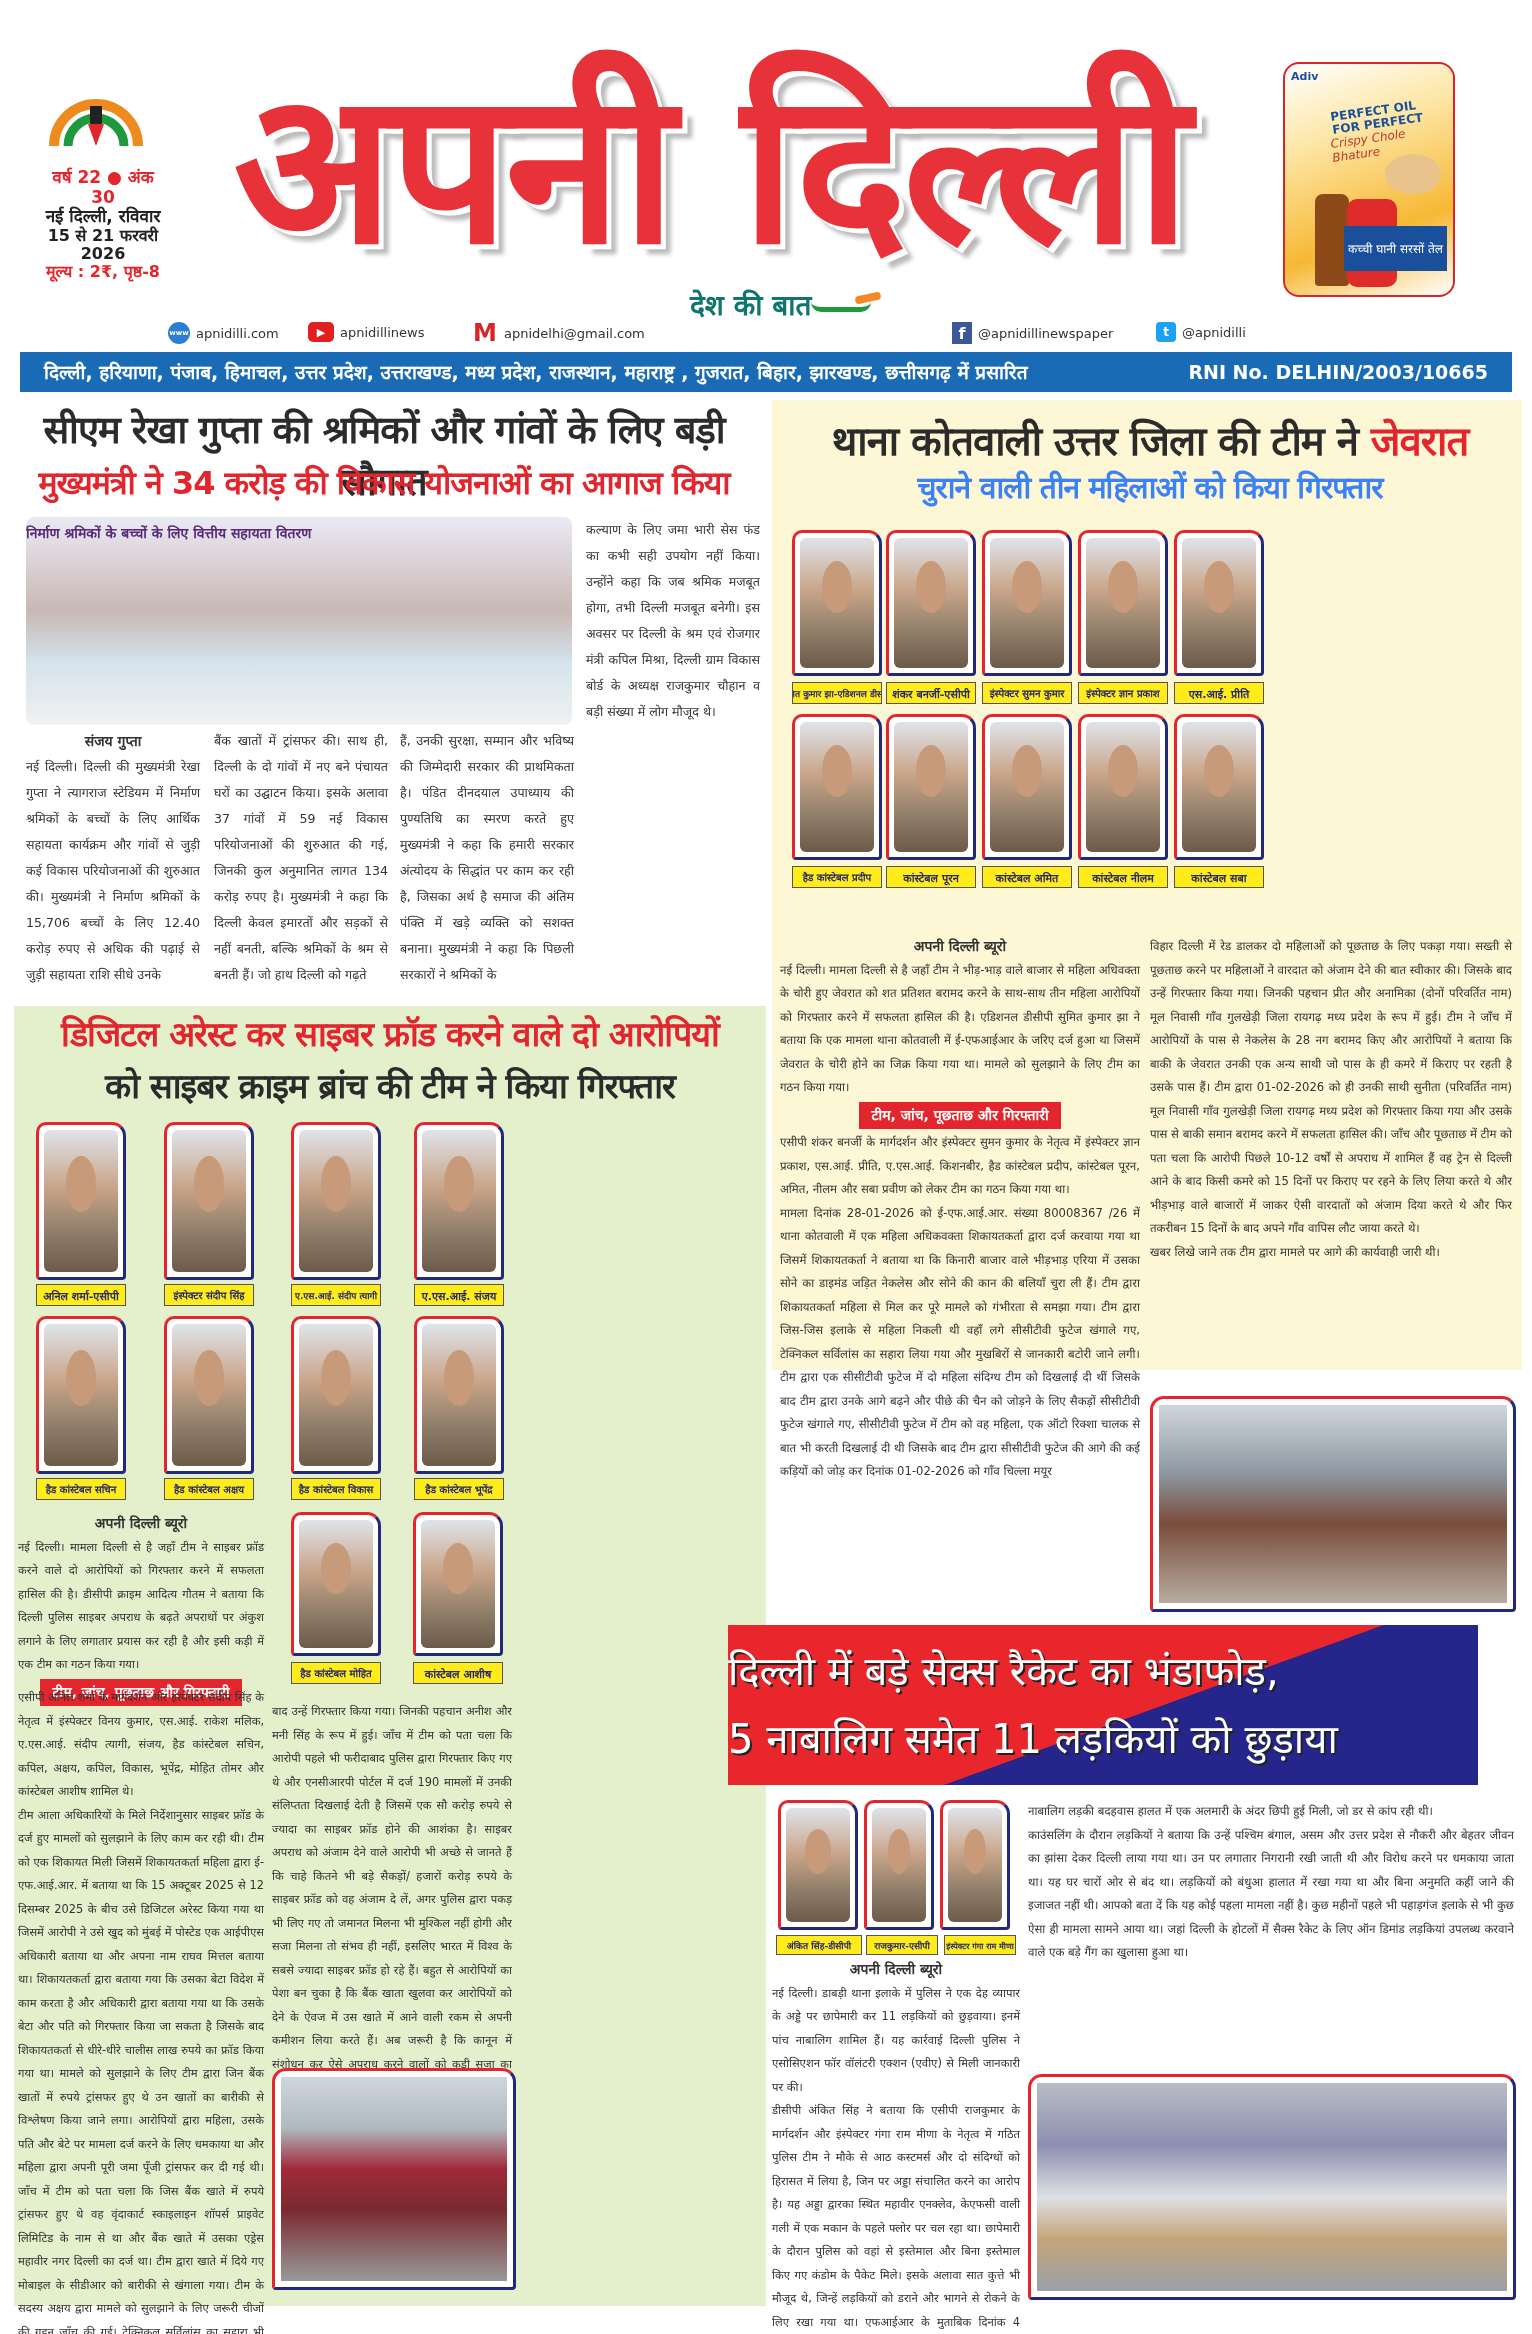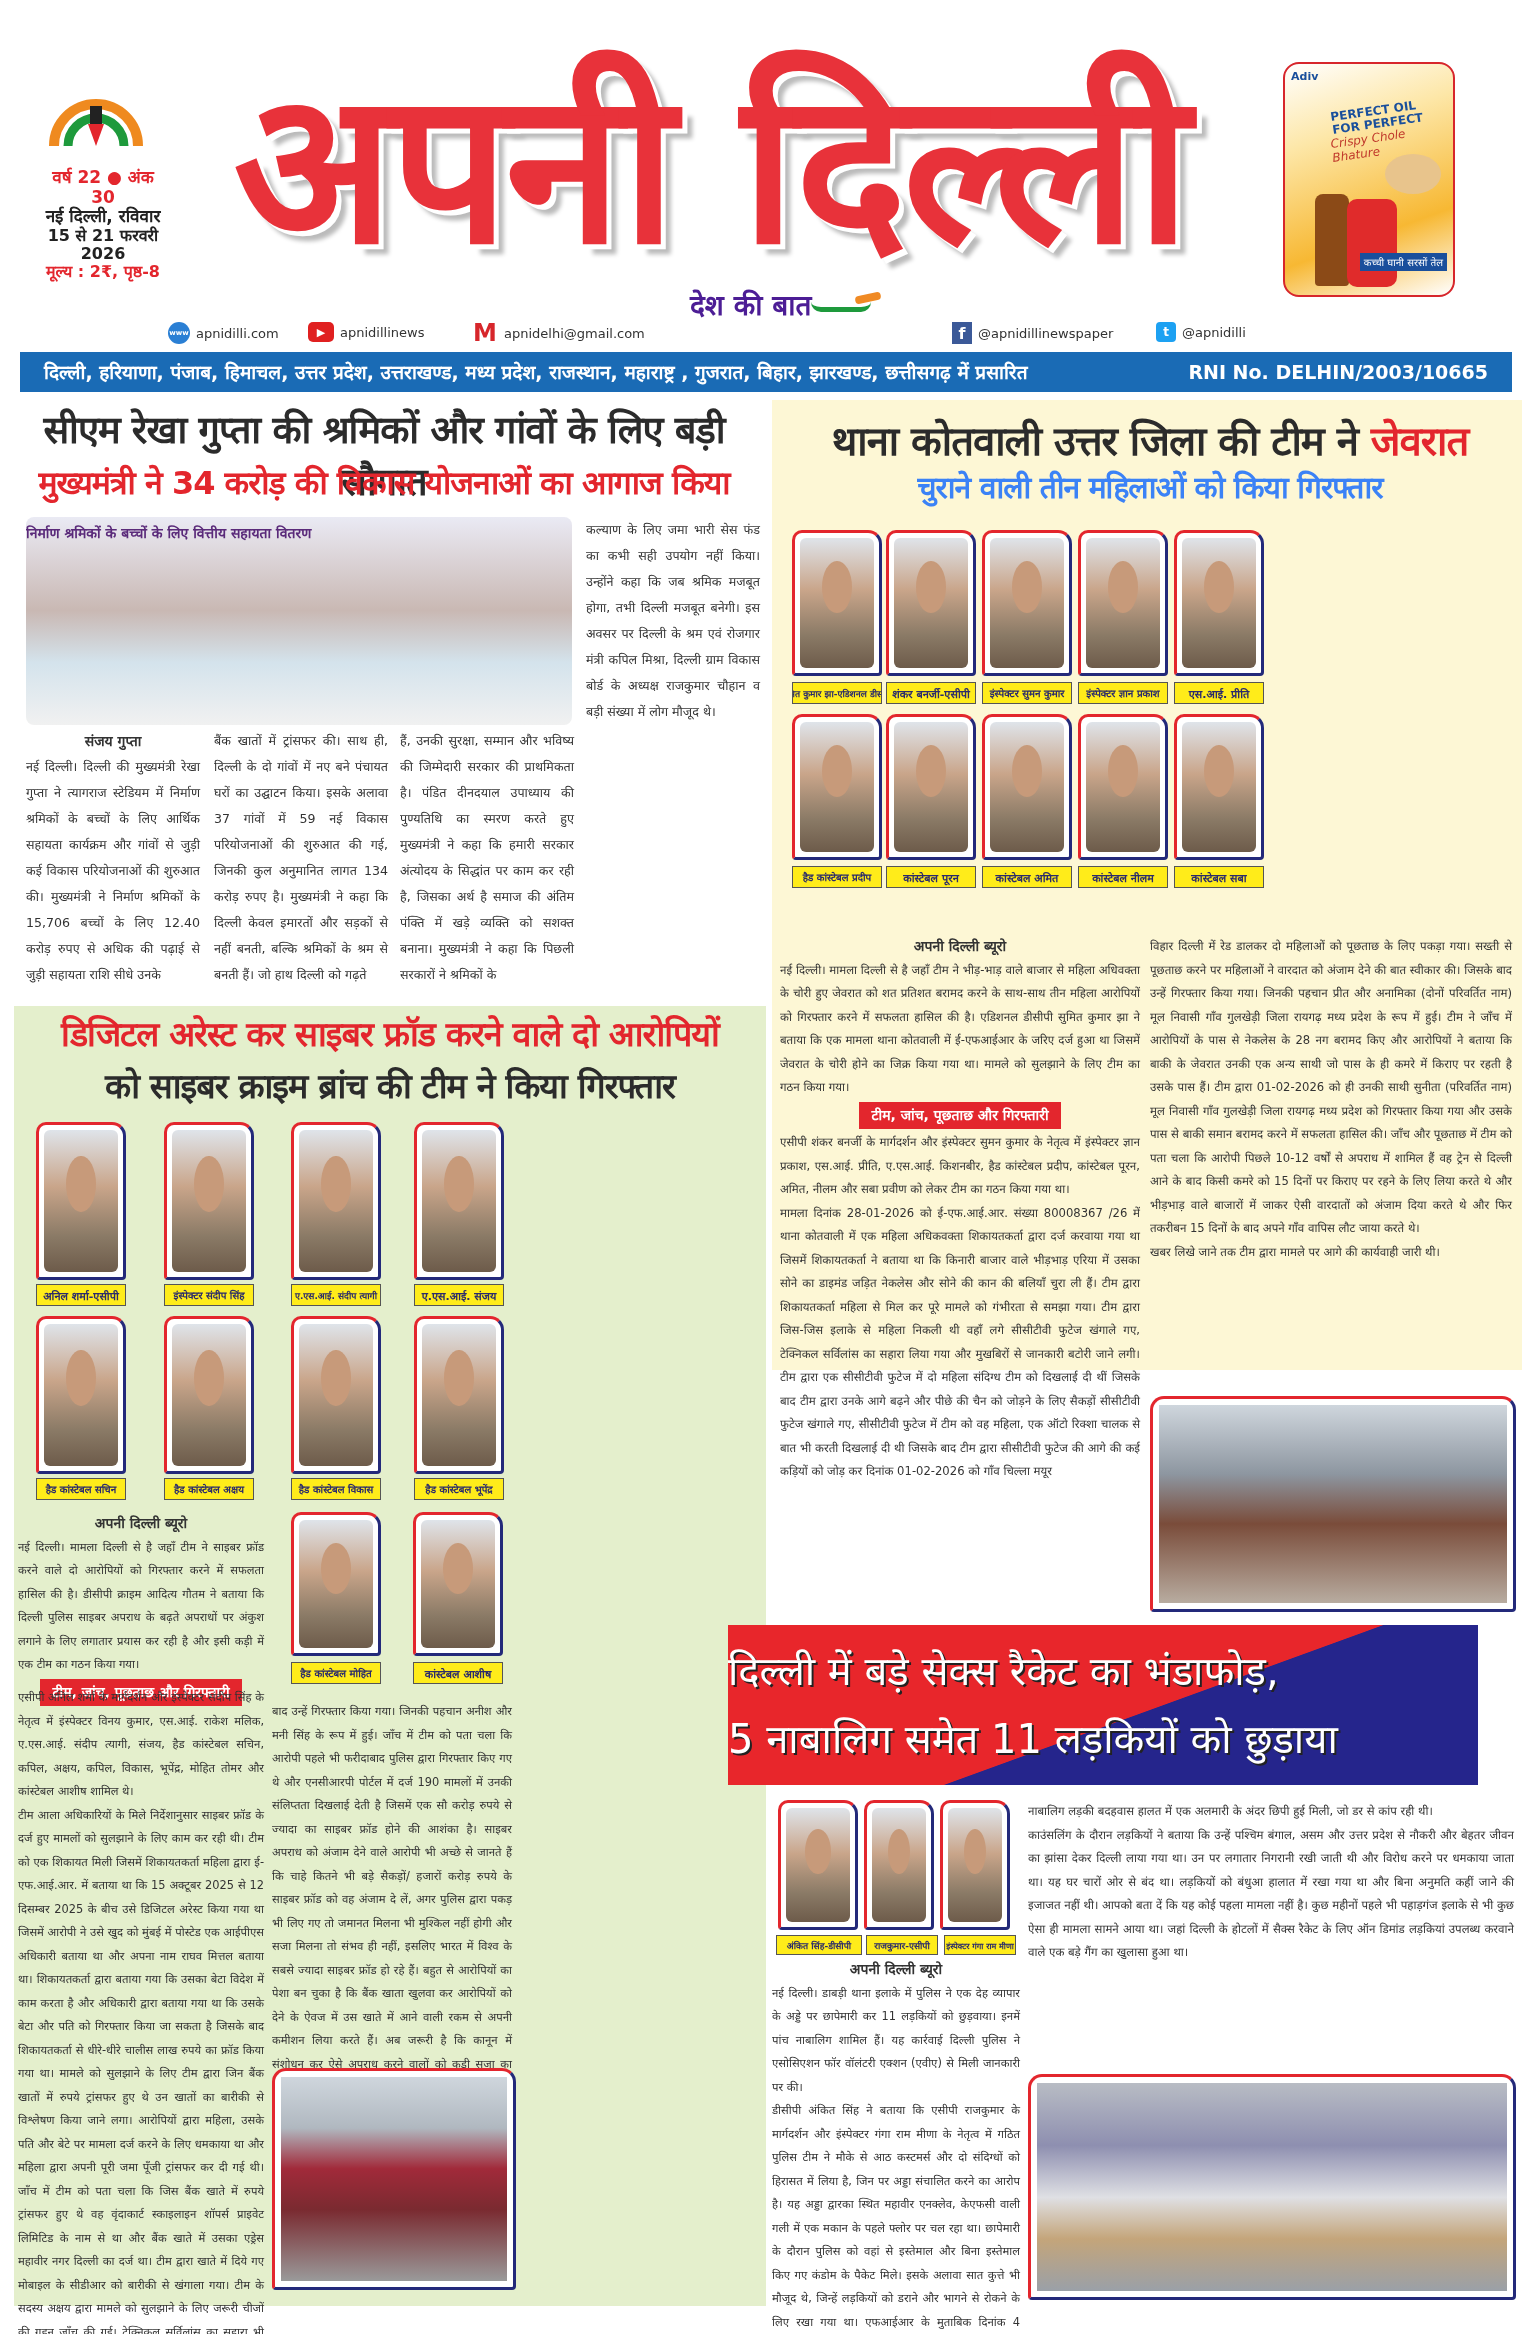--- a/index.html
+++ b/index.html
@@ -5,31 +5,31 @@
 *{box-sizing:border-box;margin:0;padding:0}
 body{width:1532px;height:2334px;background:#fff;font-family:"DejaVu Sans","Liberation Sans",sans-serif;color:#222;position:relative;overflow:hidden}
 
 .logo-arc{position:absolute;left:48px;top:70px;width:96px;height:80px}
 .meta{position:absolute;left:40px;top:168px;width:126px;text-align:center;line-height:1.15}
 .meta .m1{color:#e3262d;font-size:17px;font-weight:bold}
 .meta .m2{color:#222;font-size:17px;font-weight:bold}
 .meta .m3{color:#222;font-size:16px;font-weight:bold}
 .meta .m4{color:#e3262d;font-size:16px;font-weight:bold}
 .title{position:absolute;left:180px;top:30px;width:1060px;height:260px;display:flex;align-items:center;justify-content:center;font-size:210px;font-weight:bold;color:#e8323a;letter-spacing:-4px;text-shadow:5px 5px 0 #fff,10px 10px 4px #bbb;font-family:"DejaVu Sans",sans-serif}
-.tagline{position:absolute;left:690px;top:285px;font-size:28px;font-weight:bold;color:#4c1d95}
+.tagline{position:absolute;left:690px;top:285px;font-size:28px;font-weight:bold;color:#0f766e}
 .tagline .swoosh{display:inline-block;width:60px;height:10px;border-bottom:5px solid #1e9a3c;border-radius:0 0 30px 30px;vertical-align:middle;position:relative}
 .tagline .swoosh:after{content:"";position:absolute;right:-10px;top:-8px;width:26px;height:8px;background:#f08a24;border-radius:6px;transform:rotate(-12deg)}
 .ad{position:absolute;left:1283px;top:62px;width:172px;height:235px;border:2px solid #d7262b;border-radius:16px;background:linear-gradient(160deg,#fff 0%,#fde7a8 30%,#f7b833 70%,#fff 100%);overflow:hidden;padding:6px}
 .ad .brand{font-size:11px;font-weight:bold;color:#1a4f9c}
 .ad .h1{font-size:12px;font-weight:bold;color:#1a4f9c;transform:rotate(-8deg);margin-top:20px;margin-left:40px;line-height:1.1}
 .ad .h2{font-size:12px;font-style:italic;color:#c0392b;transform:rotate(-8deg);margin-left:40px}
 .ad .bottle{position:absolute;left:30px;top:130px;width:34px;height:92px;background:#8b4a17;border-radius:8px 8px 4px 4px}
 .ad .can{position:absolute;left:62px;top:135px;width:50px;height:88px;background:#e02b2b;border-radius:10px}
 .ad .bhatura{position:absolute;right:12px;top:90px;width:56px;height:40px;background:#e8c48c;border-radius:50%}
-.ad .pill{position:absolute;right:6px;bottom:24px;background:#1a4f9c;color:#fff;font-size:10px;padding:2px 4px}
+.ad .pill{position:absolute;right:6px;bottom:24px;background:#1a4f9c;color:#fff;font-size:12px;padding:14px 4px}
 .social{position:absolute;top:322px;font-size:13px;color:#333;display:flex;align-items:center;gap:6px}
 .ico{display:inline-flex;align-items:center;justify-content:center;font-size:11px;font-weight:bold;color:#fff}
 .band{position:absolute;left:20px;top:352px;width:1492px;height:40px;background:#1a6bb5;color:#fff;display:flex;align-items:center;justify-content:space-between;padding:0 24px;font-size:19px;font-weight:bold}
 
 .a1-head{position:absolute;left:14px;top:402px;width:740px;text-align:center;font-size:38px;font-weight:bold;color:#2b2b2b;letter-spacing:-1px}
 .a1-sub{position:absolute;left:14px;top:460px;width:740px;text-align:center;font-size:32px;font-weight:bold;color:#e3262d;letter-spacing:-1px}
 .photo{position:absolute;background:linear-gradient(180deg,#eaeaf4 0%,#c9b8b3 45%,#d4e3ec 70%,#f1f1f1 100%);border-radius:8px;overflow:hidden}
 .photo .cap{position:absolute;top:6px;left:0;right:0;font-size:14px;color:#5a2a7a;font-weight:bold}
 .col{position:absolute;font-size:12.6px;line-height:26px;text-align:justify;color:#333}
 .byline{text-align:center;font-weight:bold;font-size:14px}

